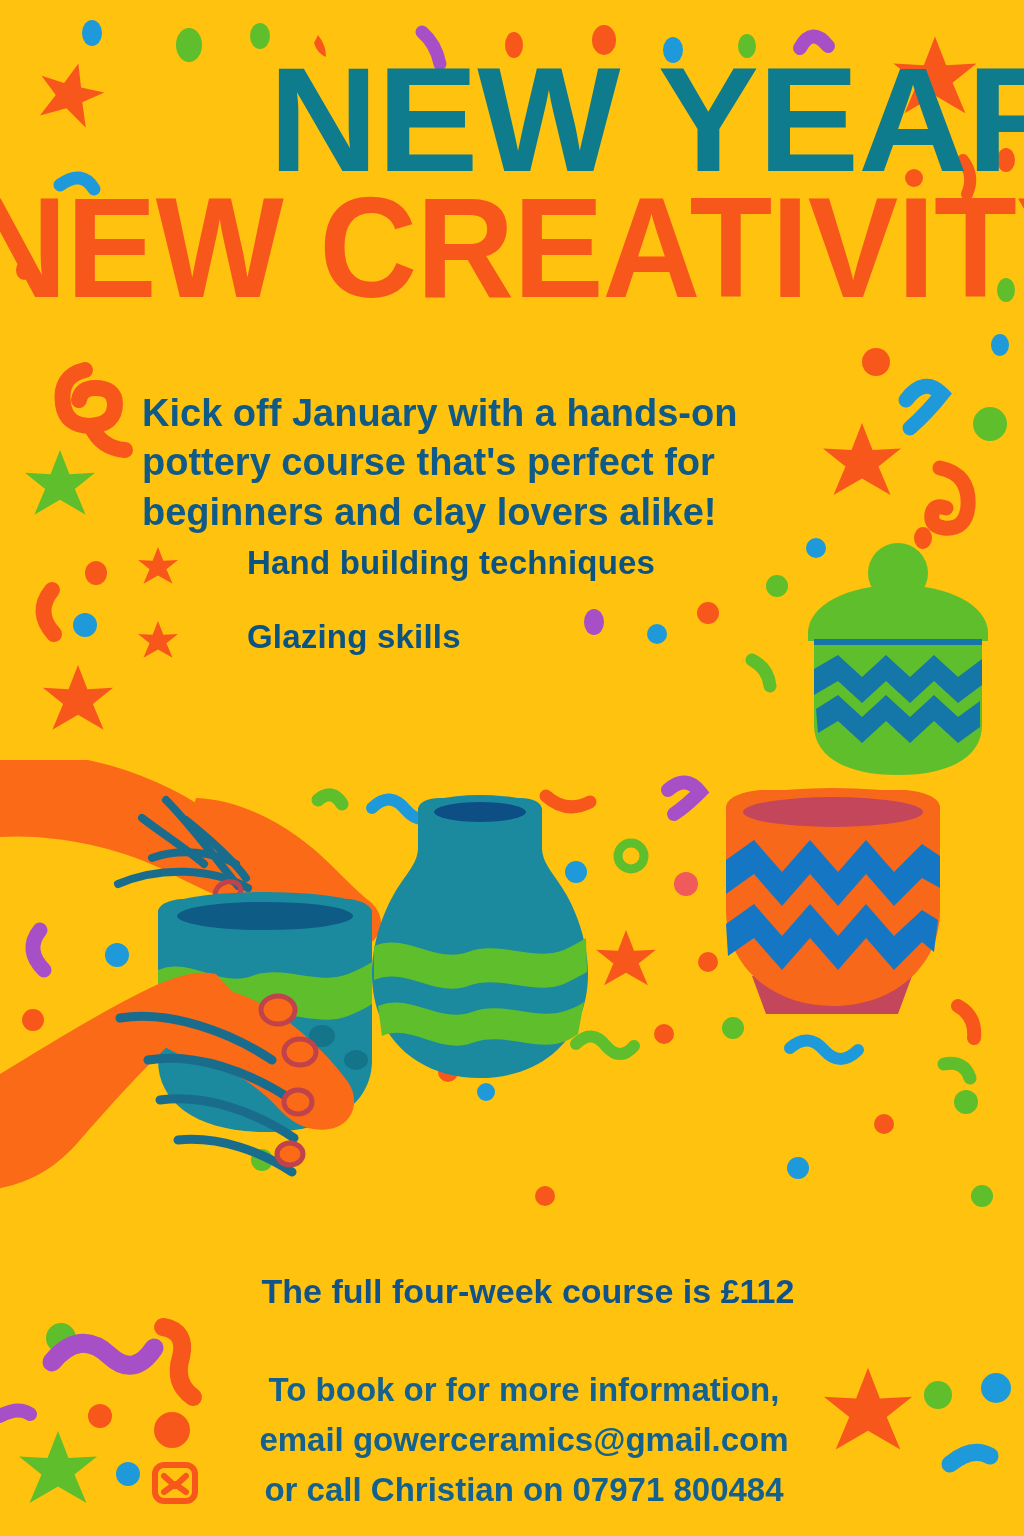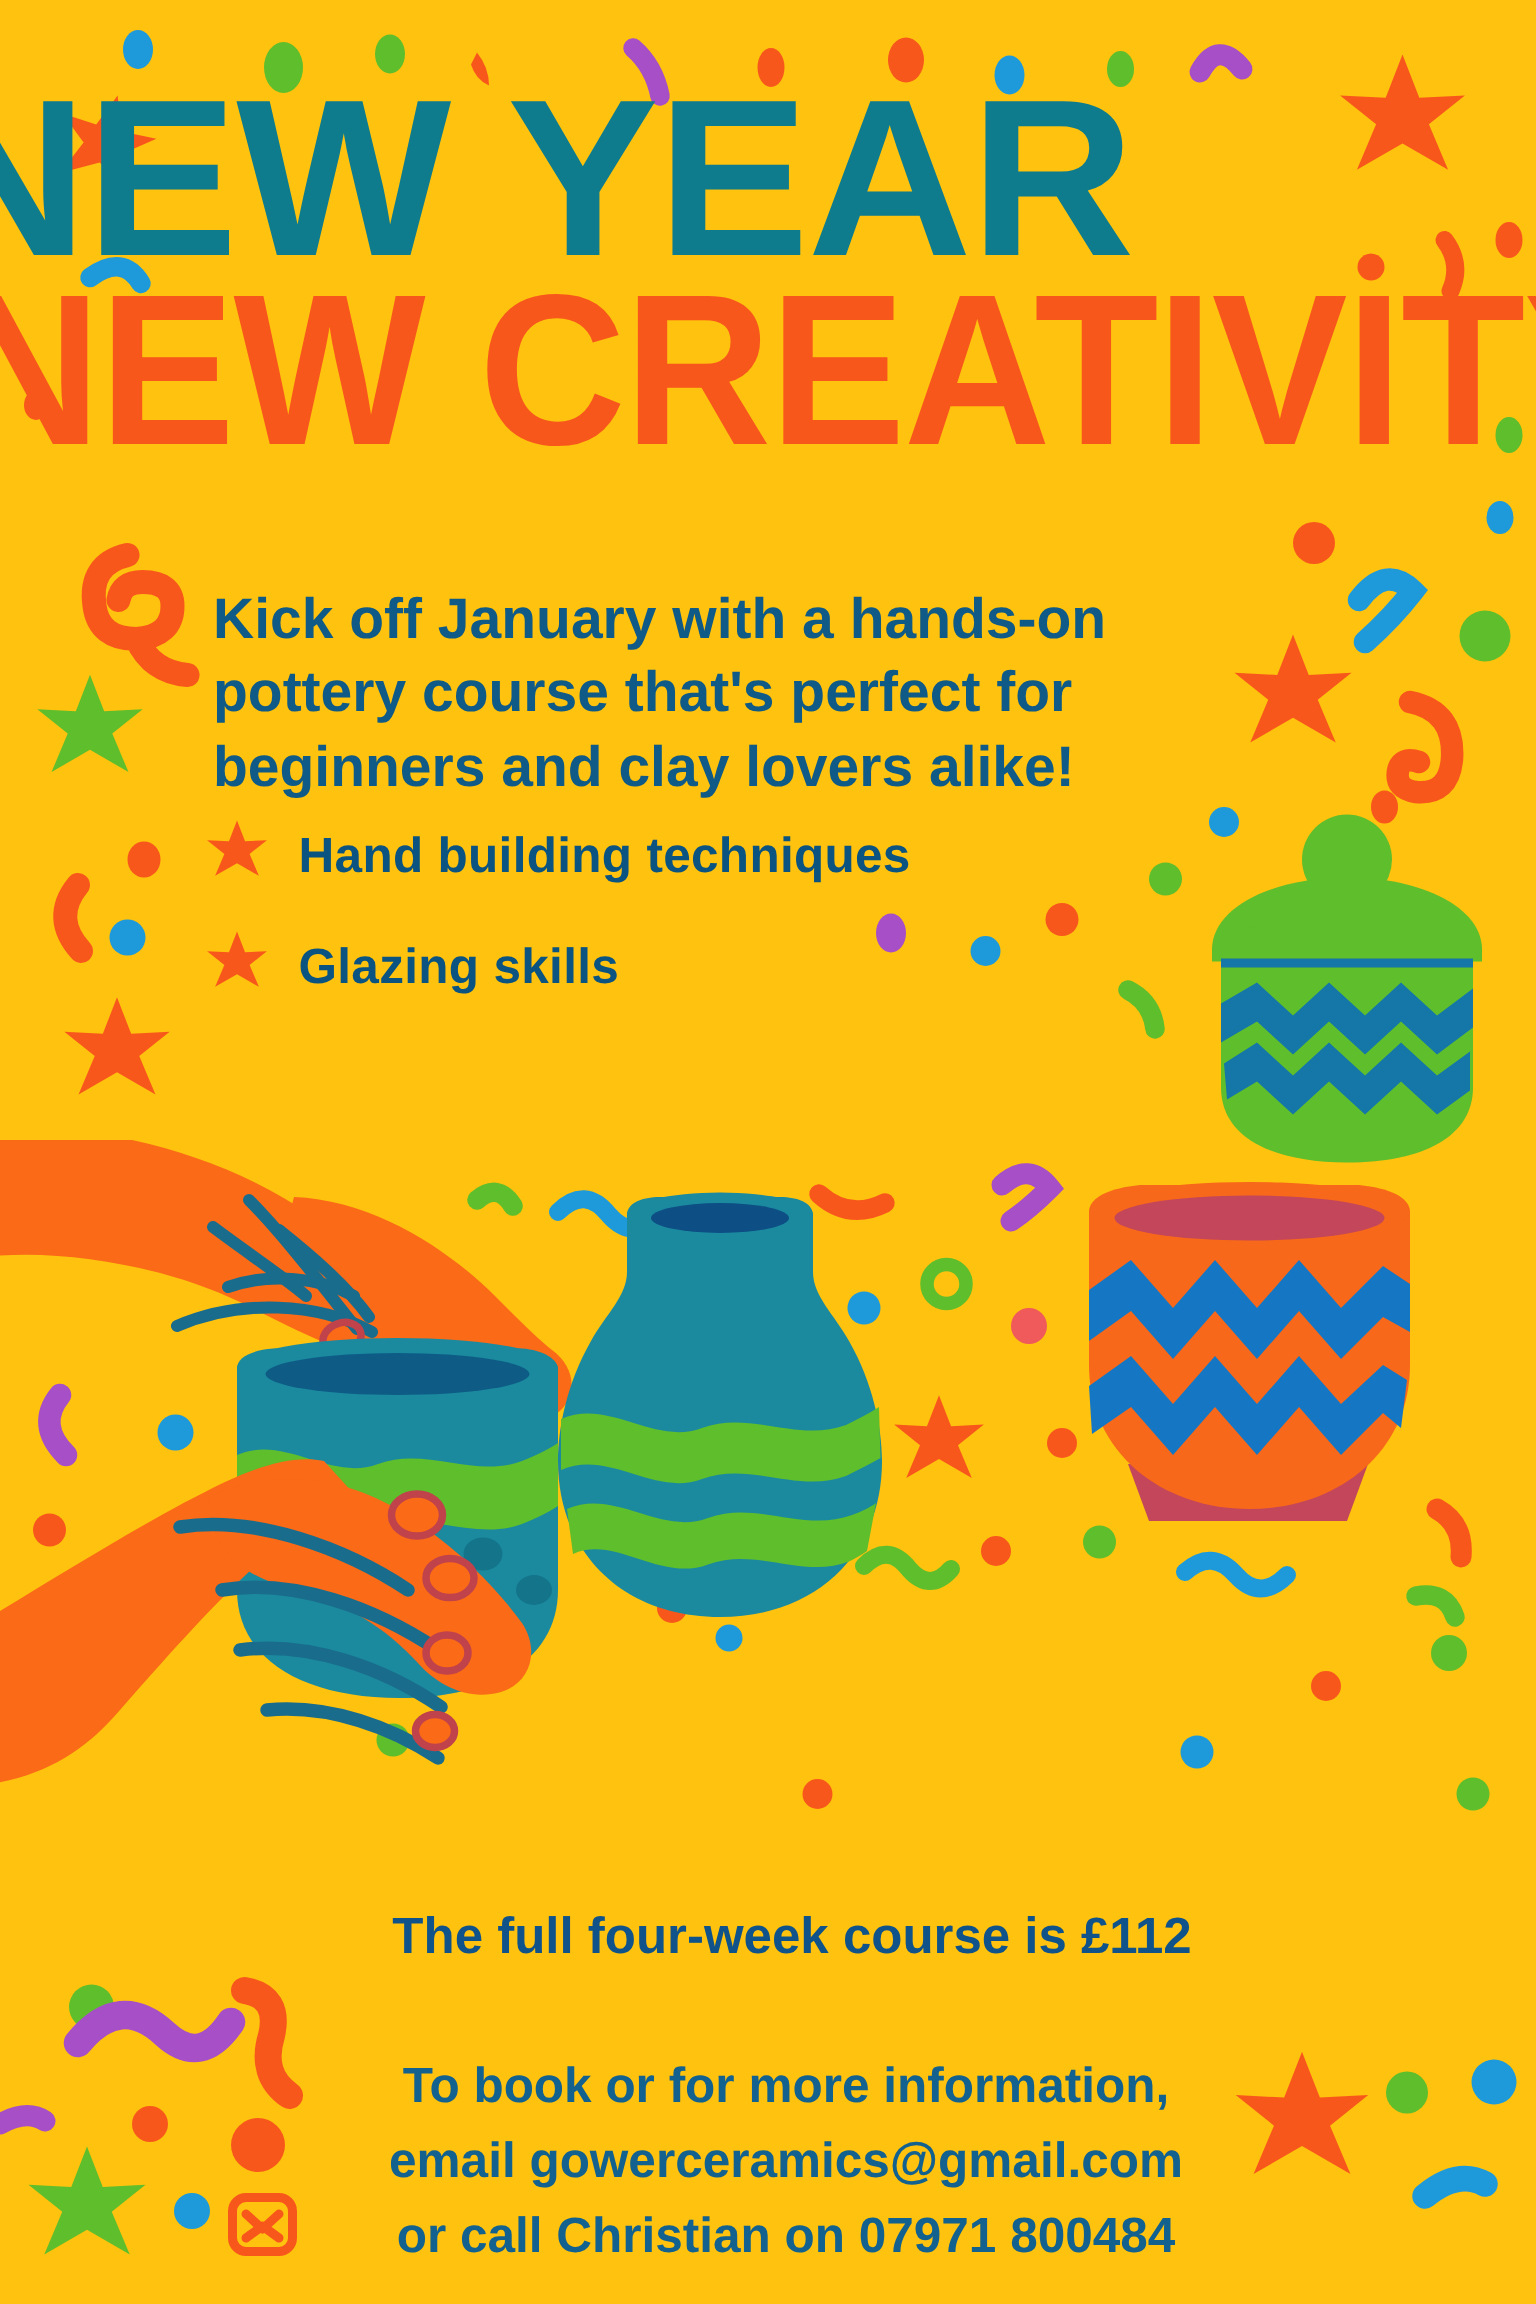--- a/index.html
+++ b/index.html
@@ -26,21 +26,21 @@
   .sq {
     position: absolute;
   }
 
   
   .headline-wrap {
     position: absolute;
     top: 56px;
     left: 0;
     width: 1024px;
-    text-align: left;
+    text-align: right;
     z-index: 6;
   }
   .h-line1, .h-line2 {
     display: block;
     font-weight: 700;
     letter-spacing: -1px;
     line-height: 0.92;
     font-family: "Liberation Sans Narrow", "Liberation Sans", sans-serif;
     transform-origin: center center;
     white-space: nowrap;
@@ -74,22 +74,23 @@
   
   .bullets {
     position: absolute;
     top: 542px;
     left: 135px;
     width: 680px;
     z-index: 6;
   }
   .bullet {
     display: flex;
-    align-items: flex-end;
+    align-items: flex-start;
     margin-bottom: 26px;
+    gap: 48px;
   }
   .bullet-star {
     flex: 0 0 auto;
     width: 46px;
     height: 46px;
     margin-right: 18px;
     margin-top: 2px;
   }
   .bullet-text {
     color: #0B5380;

